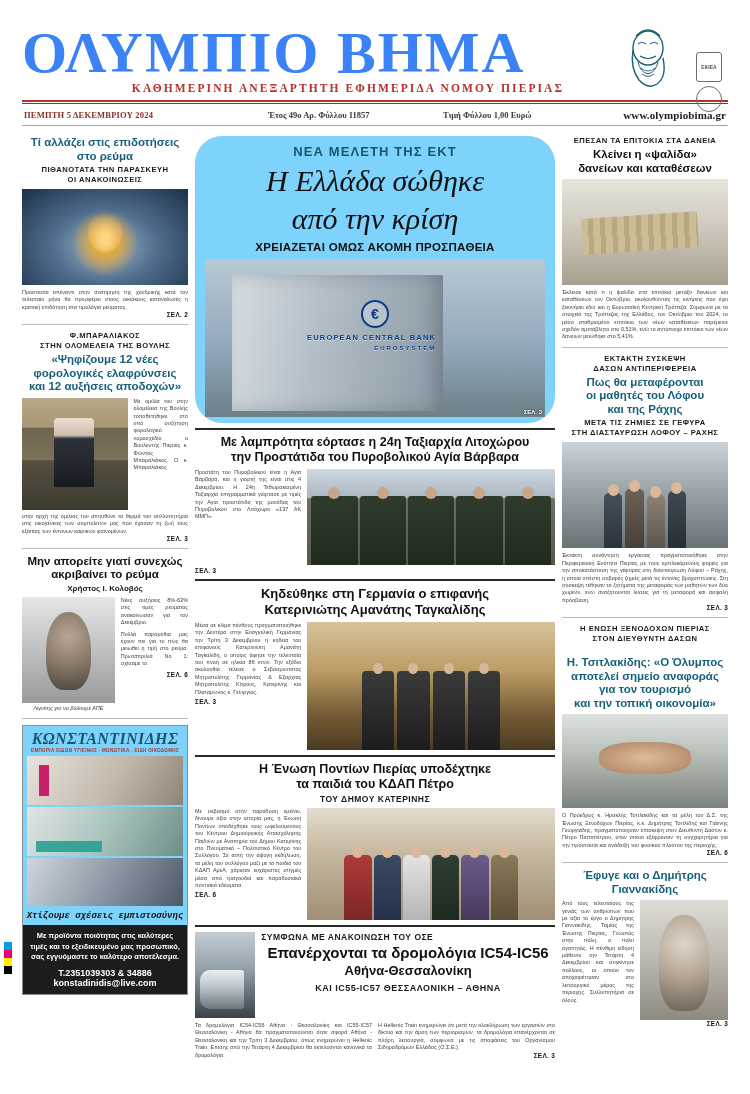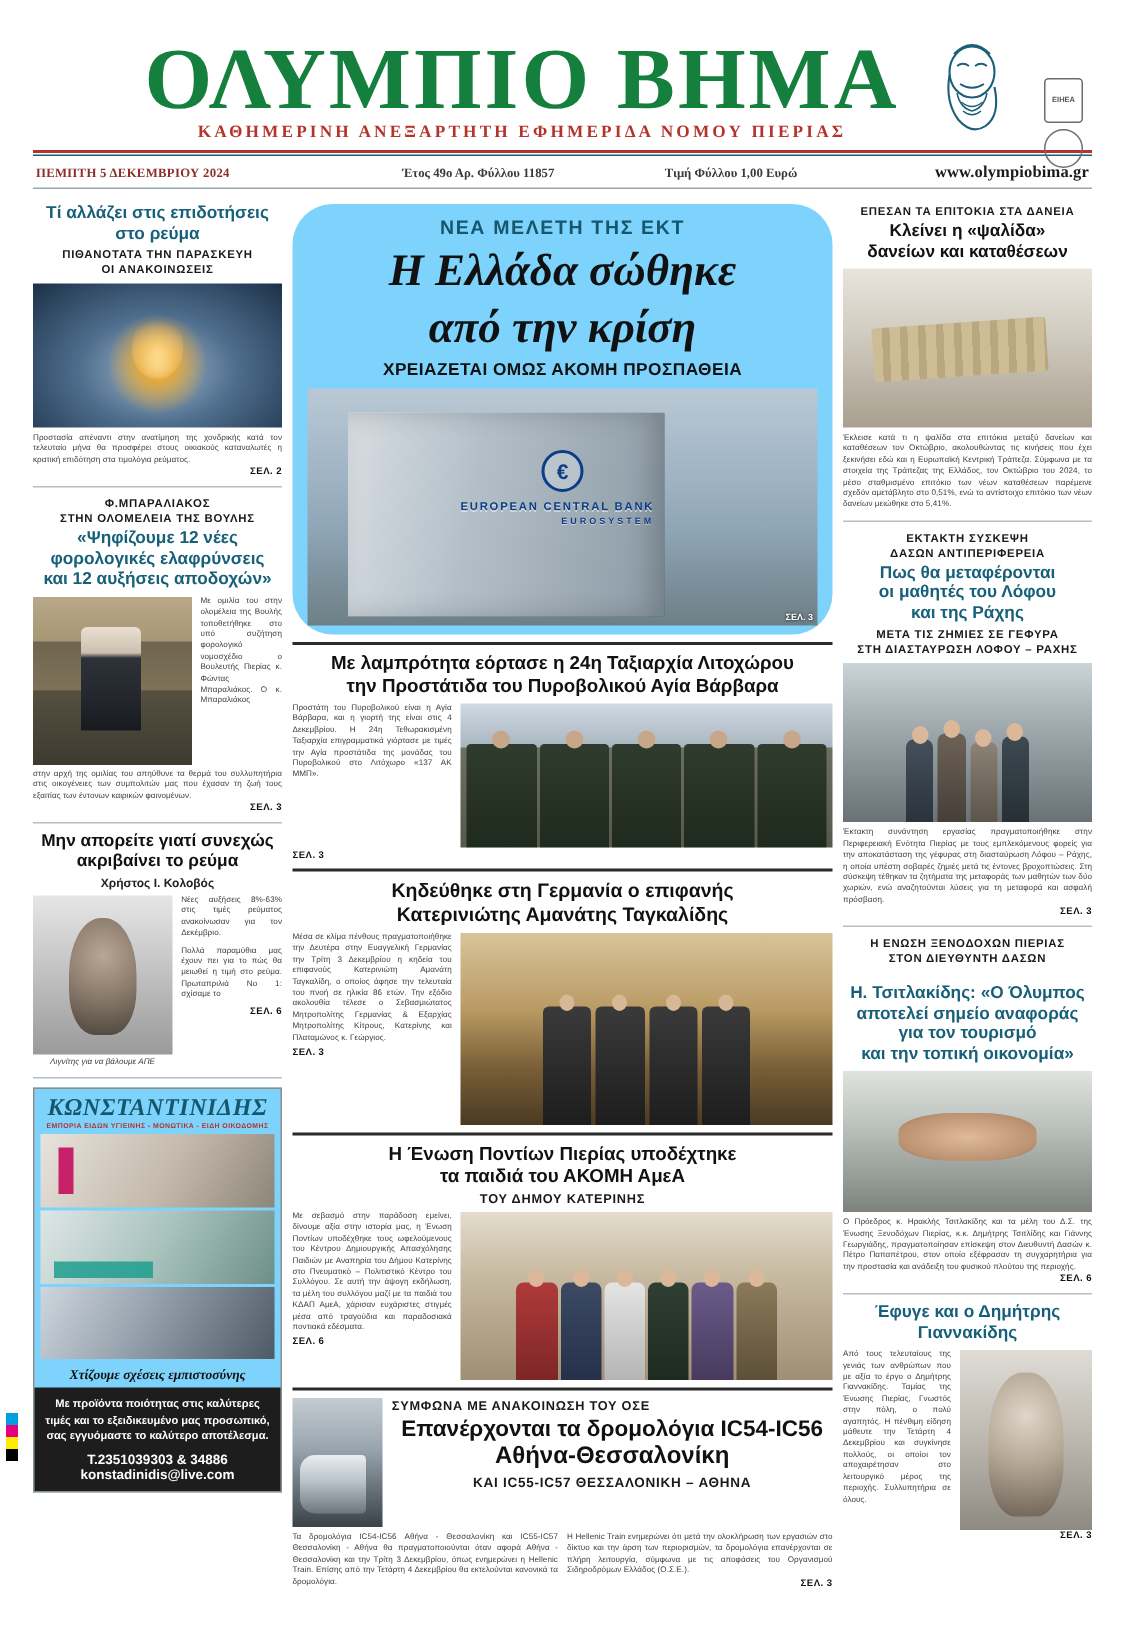--- a/index.html
+++ b/index.html
@@ -13,26 +13,25 @@
   .page {
     position: relative;
     width: 750px; height: 1094px;
     background: #ffffff;
     padding: 18px 22px 10px 22px;
   }
 
   
   .masthead { position: relative; height: 112px; }
   .masthead-title {
-    text-align: center;
     font-family: "Liberation Serif", "DejaVu Serif", serif;
     font-weight: bold;
     font-size: 58px;
     letter-spacing: 2px;
-    color: #15803d;
+    color: #3b82f6;
     line-height: 62px;
     padding-top: 4px;
     padding-right: 54px;
   }
   .masthead-sub {
     text-align: center;
     font-family: "Liberation Serif", "DejaVu Serif", serif;
     font-weight: bold;
     font-size: 11.5px;
     letter-spacing: 2.1px;
@@ -251,37 +250,37 @@
     letter-spacing:.4px; padding-top:4px;
   }
   .ad-sub { text-align:center; font-size:4.6px; font-weight:bold; color:#b4332b; letter-spacing:.3px; padding-bottom:3px; }
   .ad-imgs { height: 150px; display:flex; flex-direction:column; gap:2px; padding: 0 4px; }
   .ad-im1 { flex:1; background: linear-gradient(120deg,#e7e3dd 0%, #c3b9ab 55%, #8e857a 100%); position:relative; }
   .ad-im1::before { content:""; position:absolute; left:8%; top:18%; width:10px; height:64%; background:#c9206a; }
   .ad-im2 { flex:1; background: linear-gradient(120deg,#dfe6e6 0%, #a9c3bd 50%, #6d8f88 100%); position:relative; }
   .ad-im2::after { content:""; position:absolute; left:6%; bottom:8%; width:42%; height:22%; background:#1f9e8e; opacity:.85; }
   .ad-im3 { flex:1; background: linear-gradient(120deg,#cfd6dd 0%, #8d9aa6 50%, #4d5a66 100%); }
   .ad-slogan {
-    text-align:center; font-family:Liberation Serif, serif;
+    text-align:center; font-family:Liberation Mono, monospace;
     font-style:italic; font-weight:bold; font-size:9px; color:#111; padding:5px 0 4px 0;
   }
   .ad-dark { background:#1d1d1d; color:#fff; padding:6px 5px; }
   .ad-dark p { text-align:center; font-size:7.4px; font-weight:bold; line-height:10.5px; }
   .ad-phone { text-align:center; font-size:9px; font-weight:bold; margin-top:5px; }
   .ad-mail { text-align:center; font-size:9px; font-weight:bold; }
 
   
   .lead-box { background:#7dd3fc; padding: 8px 10px 6px 10px; border-radius: 27px; }
   .lead-kicker {
     text-align:center; color:#16576e; font-weight:bold; font-size:13px;
     letter-spacing:1.1px;
   }
   .lead-title {
     text-align:center; font-family:"Liberation Serif","DejaVu Serif",serif;
-    font-weight:bold; font-style:italic; font-size:30px; line-height:33px;
+    font-weight:normal; font-style:italic; font-size:30px; line-height:33px;
     color:#111; margin-top:5px;
   }
   .lead-sub {
     text-align:center; font-weight:bold; font-size:11.5px; color:#111;
     letter-spacing:.3px; margin-top:6px;
   }
 
   .two-col { display:flex; gap:6px; }
   .cmyk { position:absolute; left:4px; bottom:120px; width:8px; }
   .cmyk i { display:block; width:8px; height:8px; }
@@ -443,21 +442,21 @@
               <div class="pri"></div>
               <div class="pri"></div>
           </div>
         </div>
       </div>
 
       <div class="hr-dark"></div>
 
       <div>
         <div class="hl-black" style="font-size:12.5px;line-height:15px">Η Ένωση Ποντίων Πιερίας υποδέχτηκε</div>
-        <div class="hl-black" style="font-size:12.5px;line-height:15px">τα παιδιά του ΑΚΟΜΗ ΑμεΑ</div>
+        <div class="hl-black" style="font-size:12.5px;line-height:15px">τα παιδιά του ΚΔΑΠ Πέτρο</div>
         <div class="kicker" style="font-size:8.5px;margin-top:2px">ΤΟΥ ΔΗΜΟΥ ΚΑΤΕΡΙΝΗΣ</div>
         <div class="two-col" style="margin-top:4px">
           <div style="width:30%">
             <div class="body-txt">Με σεβασμό στην παράδοση εμείνει, δίνουμε αξία στην ιστορία μας, η Ένωση Ποντίων υποδέχθηκε τους ωφελούμενους του Κέντρου Δημιουργικής Απασχόλησης Παιδιών με Αναπηρία του Δήμου Κατερίνης στο Πνευματικό – Πολιτιστικό Κέντρο του Συλλόγου. Σε αυτή την άψογη εκδήλωση, τα μέλη του συλλόγου μαζί με τα παιδιά του ΚΔΑΠ ΑμεΑ, χάρισαν ευχάριστες στιγμές μέσα από τραγούδια και παραδοσιακά ποντιακά εδέσματα.</div>
             <div class="sel" style="margin-top:2px">ΣΕΛ. 6</div>
           </div>
           <div class="photo img-group" style="width:70%">
             <div class="per" style="background:linear-gradient(180deg,#b03a3a,#7d2626)"></div>
             <div class="per" style="background:linear-gradient(180deg,#3c4a63,#26304a)"></div>
             <div class="per" style="background:linear-gradient(180deg,#e4e4e4,#b5b5b5)"></div>
@@ -469,21 +468,21 @@
       </div>
 
       <div class="hr-dark"></div>
 
       <div>
         <div class="two-col">
           <div class="photo img-train" style="width:17%;height:86px"></div>
           <div style="width:83%">
             <div class="kicker" style="text-align:left;font-size:8.5px">ΣΥΜΦΩΝΑ ΜΕ ΑΝΑΚΟΙΝΩΣΗ ΤΟΥ ΟΣΕ</div>
             <div class="hl-black" style="font-size:15px;line-height:18px;margin-top:2px">Επανέρχονται τα δρομολόγια IC54-IC56</div>
-            <div class="hl-black" style="font-size:16px;line-height:18px">Αθήνα-Θεσσαλονίκη</div>
+            <div class="hl-black" style="font-size:13px;line-height:18px">Αθήνα-Θεσσαλονίκη</div>
             <div class="kicker" style="font-size:9px;margin-top:3px">ΚΑΙ IC55-IC57 ΘΕΣΣΑΛΟΝΙΚΗ – ΑΘΗΝΑ</div>
           </div>
         </div>
         <div class="two-col" style="margin-top:4px">
           <div class="body-txt" style="width:50%">Τα δρομολόγια IC54-IC56 Αθήνα - Θεσσαλονίκη και IC55-IC57 Θεσσαλονίκη - Αθήνα θα πραγματοποιούνται όταν αφορά Αθήνα - Θεσσαλονίκη και την Τρίτη 3 Δεκεμβρίου, όπως ενημερώνει η Hellenic Train. Επίσης από την Τετάρτη 4 Δεκεμβρίου θα εκτελούνται κανονικά τα δρομολόγια.</div>
           <div style="width:50%">
             <div class="body-txt">Η Hellenic Train ενημερώνει ότι μετά την ολοκλήρωση των εργασιών στο δίκτυο και την άρση των περιορισμών, τα δρομολόγια επανέρχονται σε πλήρη λειτουργία, σύμφωνα με τις αποφάσεις του Οργανισμού Σιδηροδρόμων Ελλάδος (Ο.Σ.Ε.).</div>
             <div class="sel sel-right">ΣΕΛ. 3</div>
           </div>
         </div>

